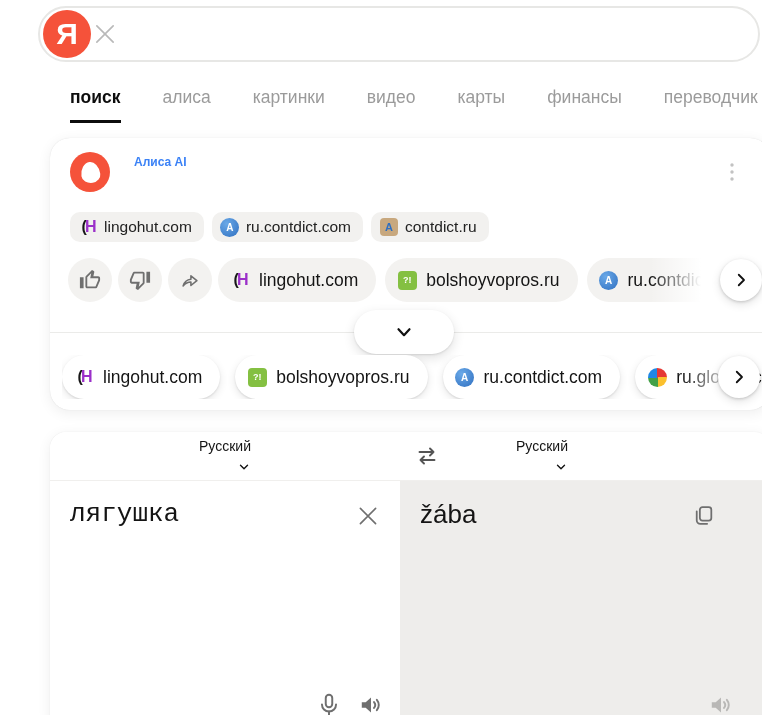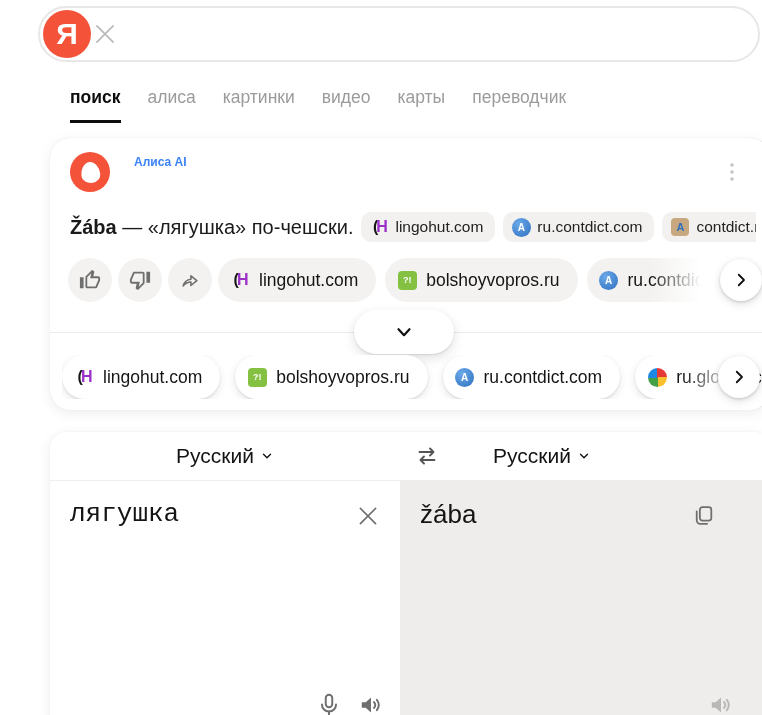--- a/index.html
+++ b/index.html
@@ -21,21 +21,21 @@
     width:48px;height:48px;border-radius:50%;background:#f5523a;
     margin-left:3px;display:flex;align-items:center;justify-content:center;
     color:#fff;font-size:30px;font-weight:700;flex:0 0 auto;
   }
   .query{margin-left:21px;font-size:20px;color:#181818;flex:1 1 auto;white-space:nowrap;}
   .clear-search{margin-right:24px;color:#b9b9b9;flex:0 0 auto;cursor:pointer;}
 
   
   .tabs{
     position:absolute;left:70px;top:87px;right:0;height:36px;
-    display:flex;gap:27px;font-size:17.5px;color:#9b9b9b;
+    display:flex;gap:42px;font-size:17.5px;color:#9b9b9b;
     white-space:nowrap;overflow:hidden;
   }
   .tab{padding-bottom:10px;cursor:pointer;}
   .tab.active{color:#0d0d0d;font-weight:700;border-bottom:3px solid #0d0d0d;}
 
   
   .card{
     position:absolute;background:#fff;border-radius:20px;
     box-shadow:0 0 1px rgba(0,0,0,.14),0 3px 14px rgba(0,0,0,.07);
   }
@@ -130,21 +130,21 @@
     font-size:11px;font-weight:700;display:flex;align-items:center;justify-content:center;}
   .fav-glosbe{width:19px;height:19px;border-radius:50%;
     background:conic-gradient(#e53935 0 25%,#fbc02d 0 50%,#43a047 0 75%,#1e88e5 0 100%);}
 
   
   .tr-header{
     position:absolute;left:0;top:0;right:0;height:48px;background:#fff;
     border-bottom:1px solid #f0efed;display:flex;align-items:center;
   }
   .lang-btn{
-    display:flex;align-items:center;gap:6px;font-size:21px;color:#141414;cursor:pointer;
+    display:flex;align-items:flex-end;gap:6px;font-size:14px;color:#141414;cursor:pointer;flex-direction:column;
   }
   .lang-zone-left{width:350px;display:flex;justify-content:center;}
   .lang-zone-mid{width:54px;display:flex;justify-content:center;}
   .lang-zone-right{flex:1 1 auto;display:flex;justify-content:center;padding-right:140px;}
   .swap-btn{color:#555;cursor:pointer;}
 
   .tr-panel-left{
     position:absolute;left:0;top:49px;width:350px;bottom:0;background:#fff;
   }
   .tr-panel-right{
@@ -169,37 +169,37 @@
     <path d="M5 5l14 14M19 5L5 19" stroke="currentColor" stroke-width="1.4" fill="none" stroke-linecap="round"></path>
   </svg>
 </div>
 
 <nav class="tabs">
   <div class="tab active">поиск</div>
   <div class="tab">алиса</div>
   <div class="tab">картинки</div>
   <div class="tab">видео</div>
   <div class="tab">карты</div>
+  <div class="tab">финансы</div>
   <div class="tab">переводчик</div>
 </nav>
 
 <section class="card alice-card">
 
   <div class="alice-logo">
     <div class="alice-blob"></div>
   </div>
   <div class="alice-title">Алиса AI</div>
   <svg class="dots-menu" width="20" height="28" viewBox="0 0 20 28">
     <circle cx="10" cy="7" r="1.7" fill="currentColor"></circle>
       <circle cx="10" cy="14" r="1.7" fill="currentColor"></circle>
       <circle cx="10" cy="21" r="1.7" fill="currentColor"></circle>
   </svg>
 
   <div class="answer-row">
-    <span class="answer-text"><b class="answer-term">Žába</b> <span>— «лягушка» по-чешски.</span></span>
     <span class="chip-sm">
       <span class="fav fav-lingohut">
           <i class="p1">(</i>
           <i class="p2">H</i>
         </span>
       <span>lingohut.com</span>
     </span>
     <span class="chip-sm">
       <span class="fav">
           <span class="fav-contdict-blue">

